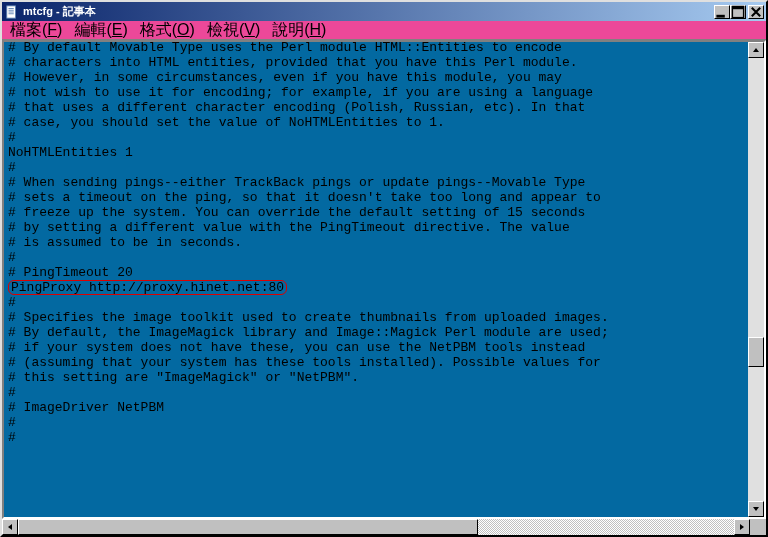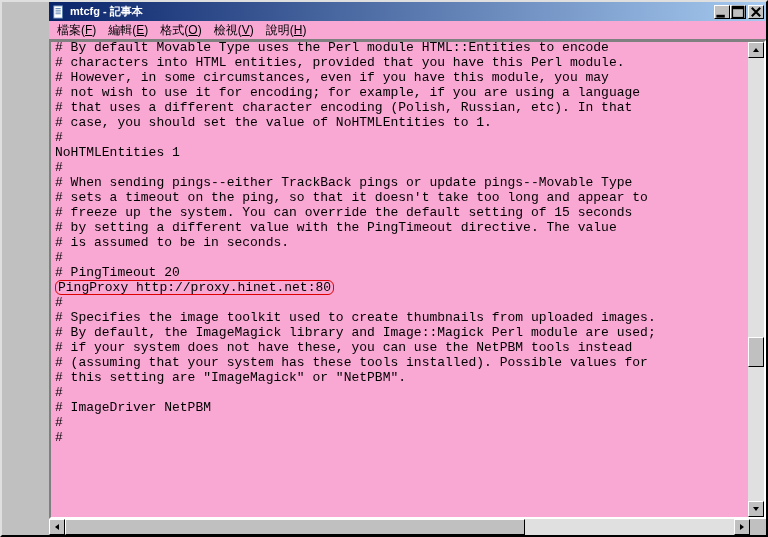--- a/index.html
+++ b/index.html
@@ -1,28 +1,28 @@
 <!DOCTYPE html>
 <html><head>
 <meta charset="utf-8">
 <style>
   * { margin: 0; padding: 0; box-sizing: border-box; }
   html, body { width: 768px; height: 537px; overflow: hidden; font-family: "MS Sans Serif", Tahoma, sans-serif; }
-  .window { width: 768px; height: 537px; border: 2px solid; border-color: #dfdfdf #000 #000 #dfdfdf; background: #c0c0c0; display: flex; flex-direction: column; padding-left: 47px; }
+  .window { width: 768px; height: 537px; border: 2px solid; border-color: #dfdfdf #000 #000 #dfdfdf; background: #c0c0c0; display: flex; flex-direction: column; }
   .titlebar { height: 19px; background: linear-gradient(to right, #0a246a, #a6caf0); display: flex; align-items: center; padding: 0 2px; }
   .titlebar-icon { width: 16px; height: 16px; margin-right: 3px; display: flex; align-items: center; justify-content: center; }
   .titlebar-icon svg { width: 14px; height: 14px; }
   .titlebar-text { color: #fff; font-size: 11px; font-weight: bold; flex: 1; }
   .titlebar-buttons { display: flex; gap: 0; }
   .titlebar-btn { width: 16px; height: 14px; background: #c0c0c0; border: 1px solid; border-color: #fff #000 #000 #fff; display: flex; align-items: center; justify-content: center; font-size: 9px; font-family: "Marlett", monospace; cursor: default; }
   .titlebar-btn.close { margin-left: 2px; }
-  .menubar { height: 19px; background: #f9a8d4; display: flex; align-items: center; padding: 0 2px; font-size: 12px; border-bottom: 1px solid #808080; }
+  .menubar { height: 19px; background: #ec4899; display: flex; align-items: center; padding: 0 2px; font-size: 16px; border-bottom: 1px solid #808080; }
   .menu-item { padding: 1px 6px; cursor: default; }
   .menu-item u { text-decoration: underline; }
-  .client { flex: 1; background: #f9a8d4; border: 2px solid; border-color: #808080 #fff #fff #808080; position: relative; display: flex; overflow: hidden; }
+  .client { flex: 1; background: #0369a1; border: 2px solid; border-color: #808080 #fff #fff #808080; position: relative; display: flex; overflow: hidden; }
   .editor-wrap { flex: 1; position: relative; overflow: hidden; }
   .editor { position: absolute; left: 0; top: -2px; right: 0; bottom: 0; white-space: pre; font-family: "Courier New", monospace; font-size: 13px; line-height: 15px; padding: 0 4px; overflow: hidden; }
   .editor-line { display: block; }
   .highlight { border: 1px solid #d00; border-radius: 6px; padding: 0 2px; display: inline-block; line-height: 13px; }
   .vscroll { width: 16px; background: #c0c0c0; display: flex; flex-direction: column; border-left: 0; }
   .scroll-btn { height: 16px; background: #c0c0c0; border: 1px solid; border-color: #fff #000 #000 #fff; display:flex; align-items:center; justify-content:center; }
   .scroll-btn svg { width:8px; height:8px; }
   .scroll-track { flex: 1; background: repeating-conic-gradient(#c0c0c0 0% 25%, #fff 0% 50%) 50% / 2px 2px; position: relative; }
   .scroll-thumb { position: absolute; left:0; right:0; height: 30px; background:#c0c0c0; border:1px solid; border-color:#fff #000 #000 #fff; }
   .hscroll { height: 16px; background:#c0c0c0; display:flex; }

